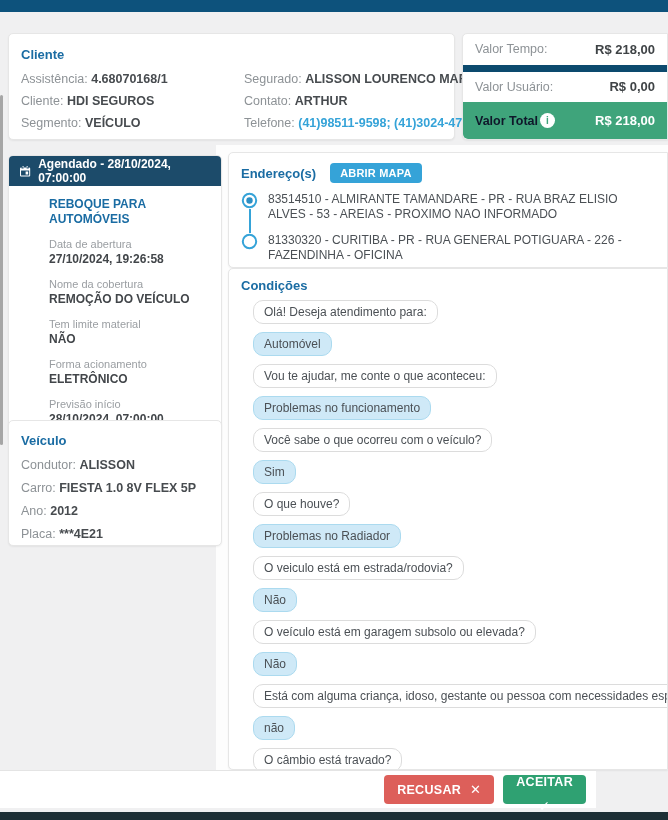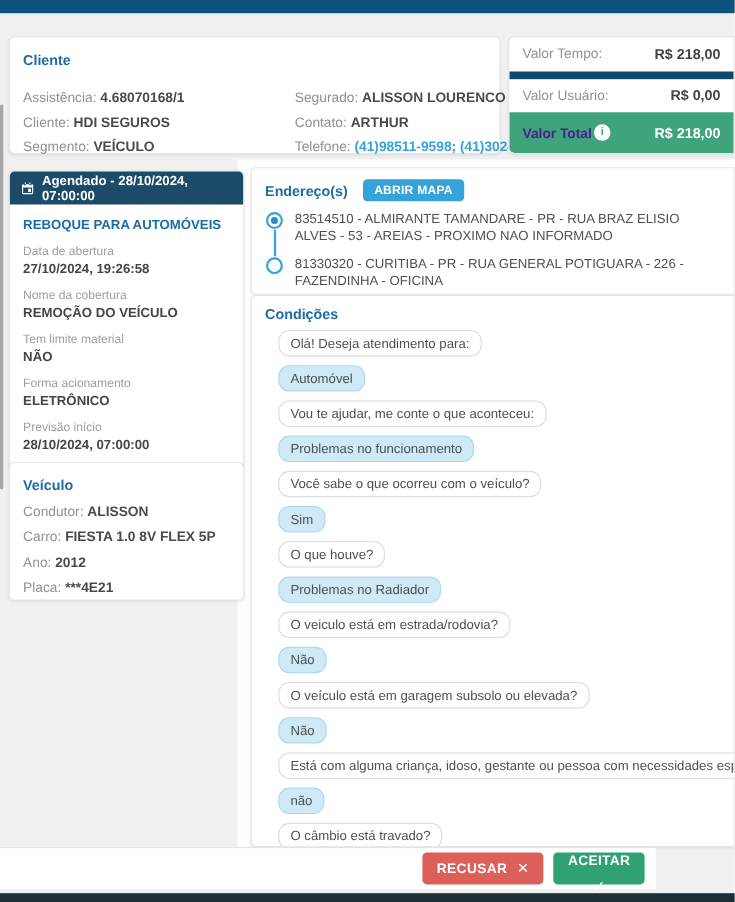--- a/index.html
+++ b/index.html
@@ -17,47 +17,47 @@
   .main-bg { position:absolute; left:216px; top:145px; right:0; height:625px; background:#fdfdfd; }
 
   .card {
     position:absolute; background:#fff; border:1px solid #e6e6e6; border-radius:5px;
     box-shadow:0 1px 2px rgba(0,0,0,.06);
   }
   h3.blue-title { color:#1a6ca3; font-size:13px; font-weight:700; }
 
   
   .client-card { left:8px; top:33px; width:447px; height:107px; padding:13px 12px; }
-  .client-card h3 { margin-bottom:20px; }
-  .client-cols { display:grid; grid-template-columns:200px 1fr; column-gap:47px; }
+  .client-card h3 { margin-bottom:10px; }
+  .client-cols { display:grid; grid-template-columns:200px 1fr; column-gap:23px; }
   .kv { margin-bottom:7px; line-height:15px; white-space:nowrap; }
   .kv-label { color:#8d9296; }
   .kv-value { color:#474b4f; font-weight:600; }
   .kv-value.link { color:#35a3d8; font-weight:600; }
 
   
   .valor-card { left:462px; top:33px; width:206px; height:107px; border-radius:5px 0 0 5px;
     display:flex; flex-direction:column; overflow:hidden; }
   .valor-row { flex:1; display:flex; align-items:center; justify-content:space-between; padding:0 12px; }
   .valor-row + .valor-row { border-top:7px solid #0c4a6e; }
   .valor-row .vr-label { color:#8d9296; }
   .valor-row .vr-value { color:#3f4346; font-weight:700; font-size:13px; }
   .valor-total { height:37px; background:#3fa47b; display:flex; align-items:center; justify-content:space-between;
     padding:0 12px; border-radius:0 0 0 5px; }
-  .valor-total .vt-label { color:#4c1d95; font-weight:700; display:flex; align-items:center; gap:2px; }
+  .valor-total .vt-label { color:#0f172a; font-weight:700; display:flex; align-items:center; gap:2px; }
   .valor-total .vt-value { color:#fff; font-weight:700; font-size:13px; }
   .info-icon { width:15px; height:15px; background:#fff; color:#3fa47b; border-radius:50%;
     font-size:10px; font-weight:700; display:inline-flex; align-items:center; justify-content:center; font-style:normal; }
   .info-icon::before { content:"i"; }
 
   
   .schedule-card { left:8px; top:155px; width:214px; padding:0; }
   .schedule-header { background:#1c4b6a; border-radius:4px 4px 0 0; height:30px; display:flex; align-items:center;
     gap:7px; padding:0 10px; color:#fff; font-weight:700; font-size:12px; }
-  .schedule-body { padding:11px 12px 14px; }
+  .schedule-body { padding:11px 12px 14px;margin-left:28px; }
   .service-title { color:#1a6ca3; font-weight:700; font-size:12px; line-height:15px; }
   .problem-text { color:#55595d; font-size:12px; margin-top:4px; }
   .stack-field { margin-top:11px; }
   .stack-label { color:#9a9ea2; font-size:11px; line-height:13px; }
   .stack-value { color:#42464a; font-weight:700; font-size:12px; line-height:15px; margin-top:1px; }
 
   
   .vehicle-card { left:8px; top:420px; width:214px; height:126px; padding:12px; }
   .vehicle-card h3 { margin-bottom:10px; }
   .vehicle-card .kv { margin-bottom:8px; }

